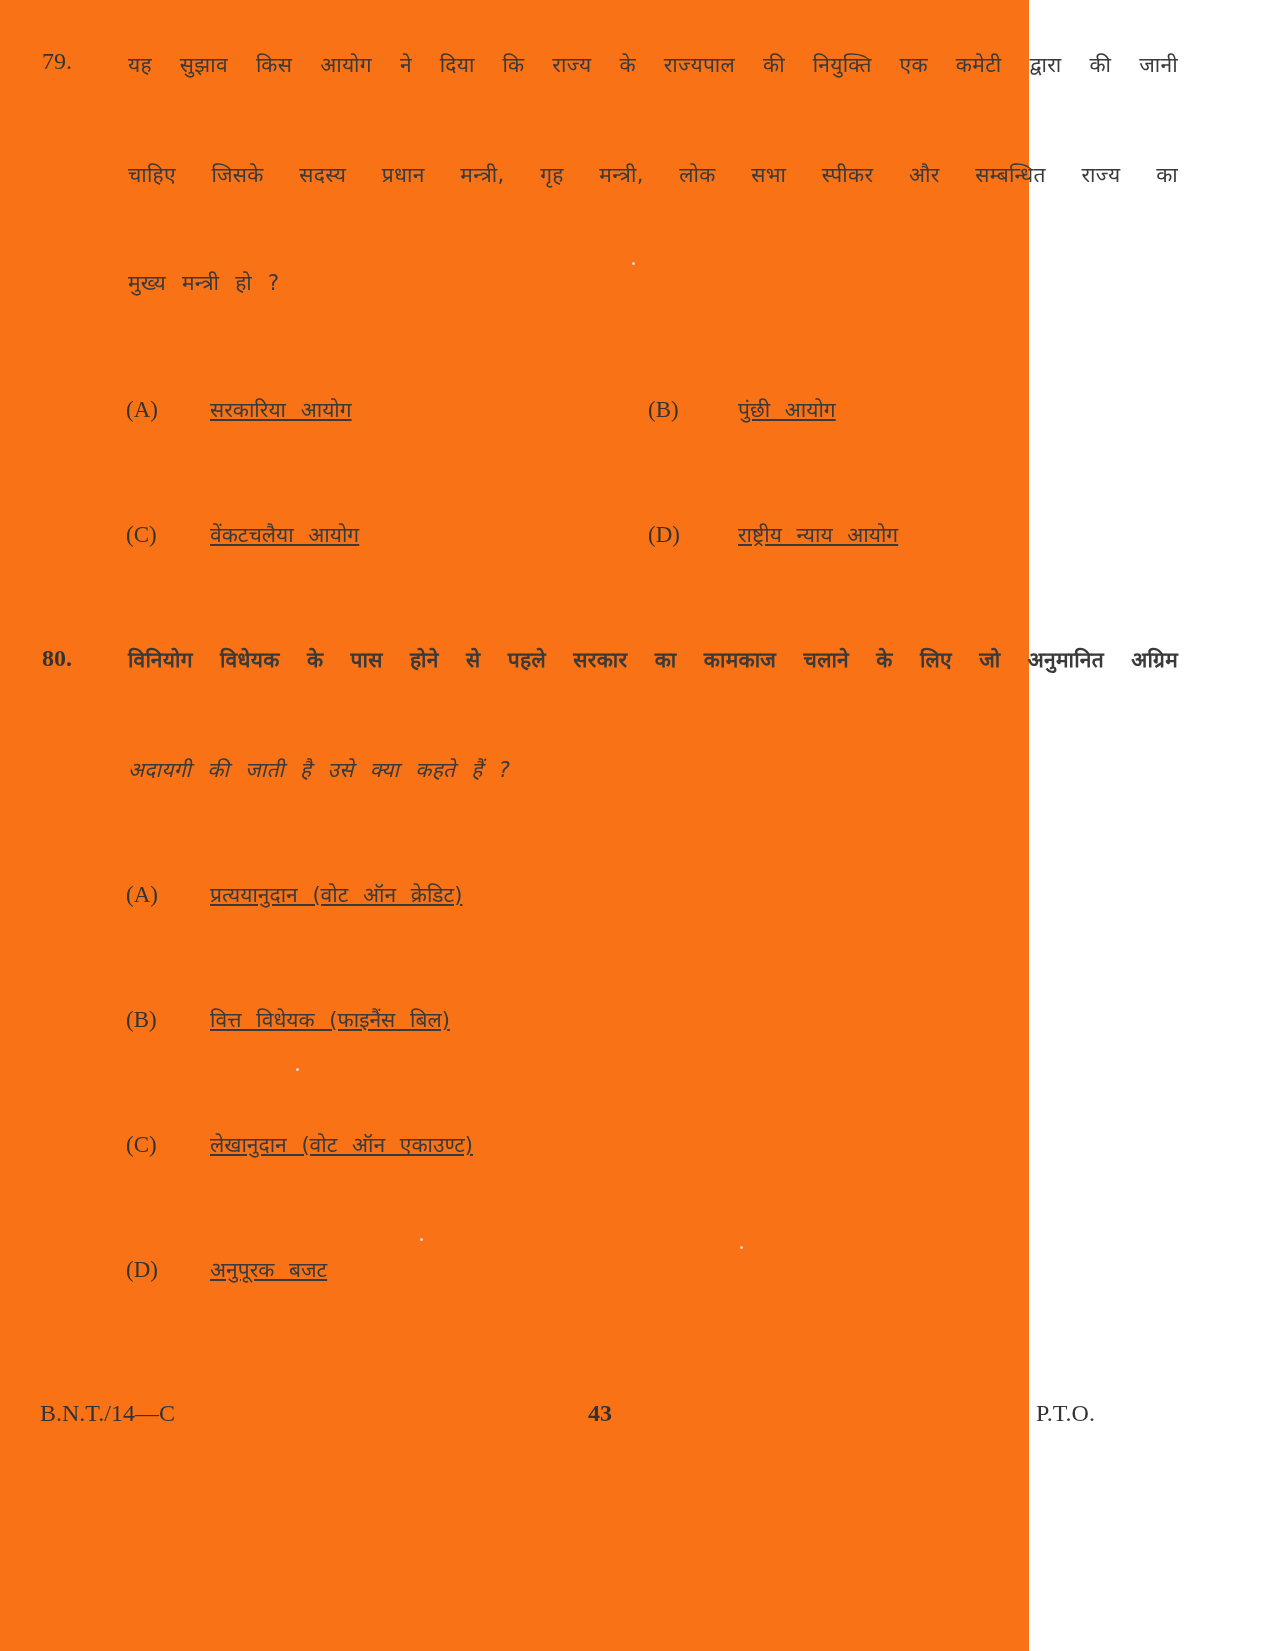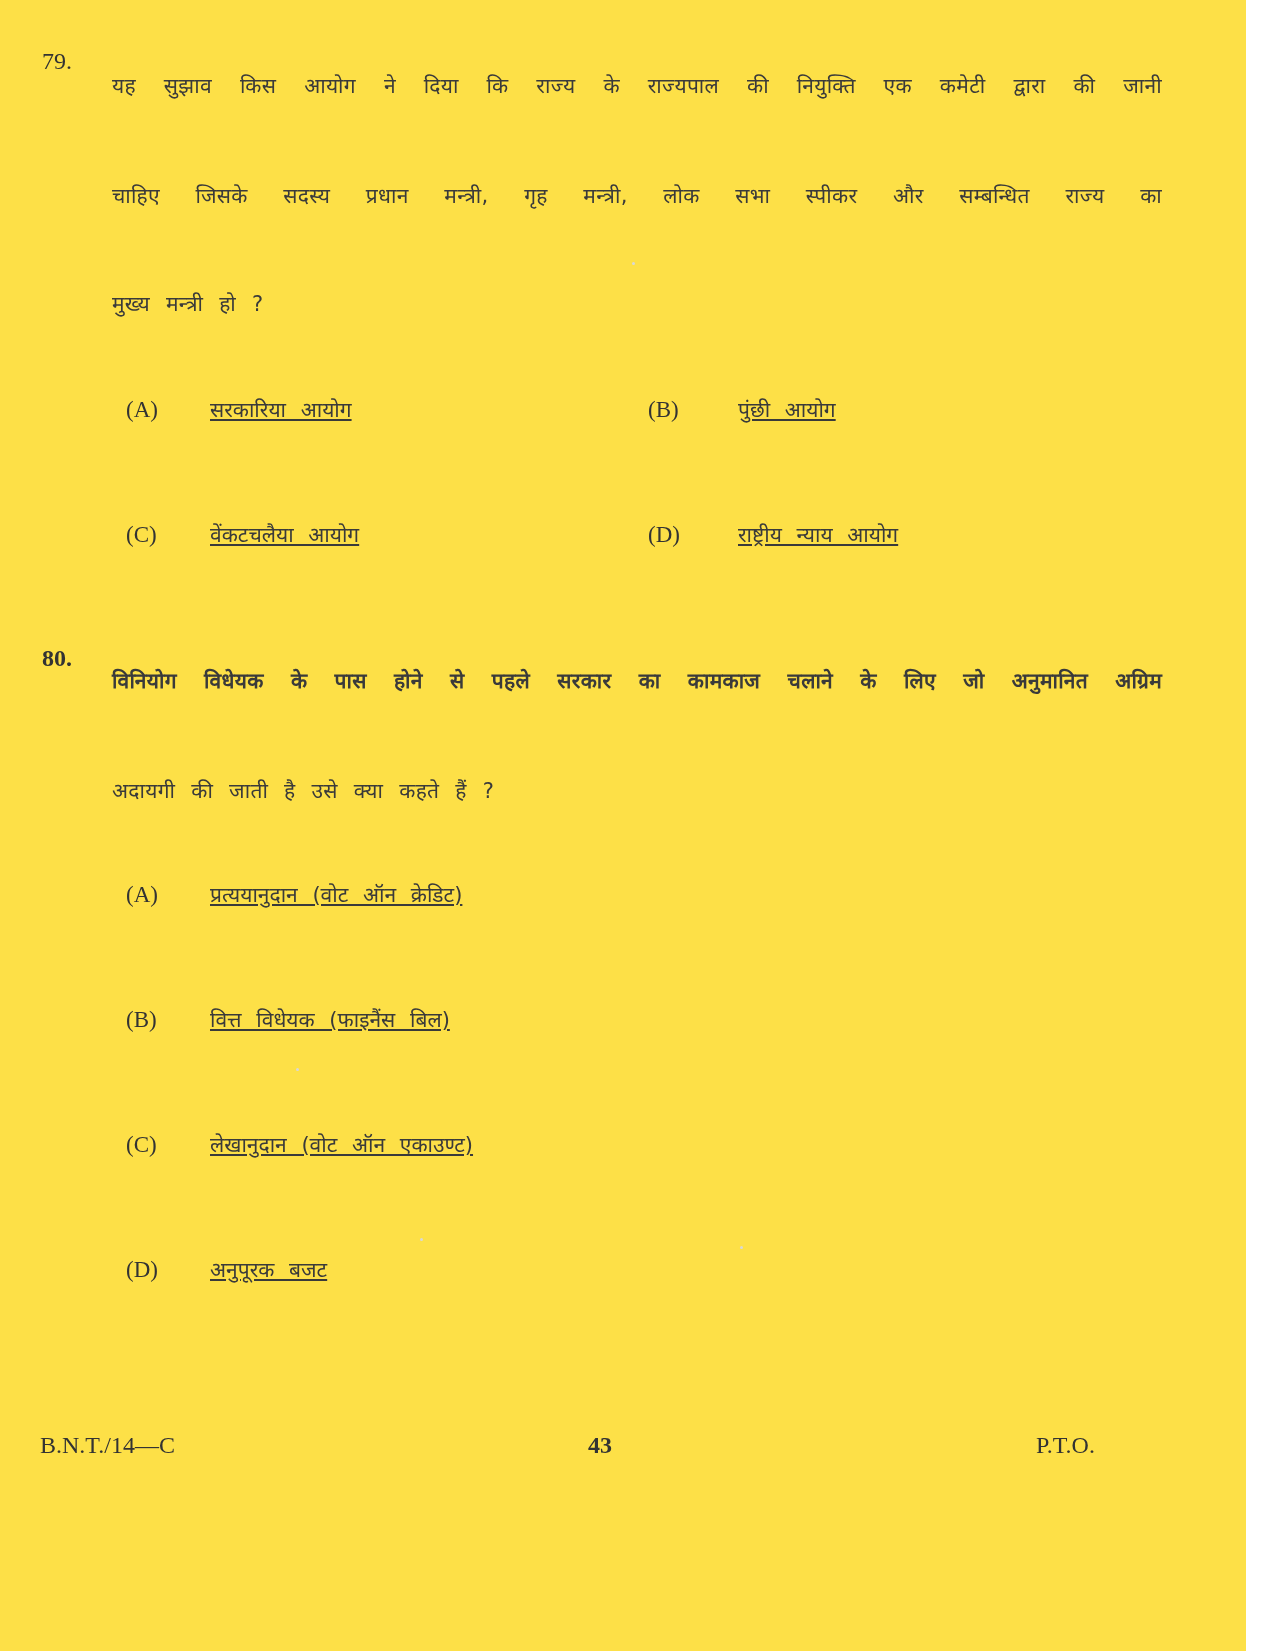--- a/index.html
+++ b/index.html
@@ -1,43 +1,43 @@
 <!DOCTYPE html>
 <html><head>
   <meta charset="utf-8">
   <style>
     html, body { margin: 0; padding: 0; background: #ffffff; }
     body {
       width: 1275px; height: 1651px; position: relative; overflow: hidden;
       font-family: "DejaVu Serif", "Liberation Serif", serif;
       color: #2a2a2a;
     }
-    .page { position: absolute; left: 0; top: 0; width: 1246px; height: 1651px; background: #fde047; }
+    .page { position: absolute; left: 0; top: 0; width: 1029px; height: 1651px; background: #f97316; }
     .qnum {
       position: absolute; left: 42px;
       font-family: "Liberation Serif", serif; font-size: 24px; color: #333;
     }
     .qline {
-      position: absolute; left: 112px; width: 1050px;
+      position: absolute; left: 128px; width: 1050px;
       font-family: "DejaVu Sans", sans-serif; font-size: 21px; color: #3a3a3a;
-      white-space: nowrap; letter-spacing: 0.3px; word-spacing: 9px; margin-top: 21px;
+      white-space: nowrap; letter-spacing: 0.3px; word-spacing: 9px;
     }
     .qline.justify { text-align-last: justify; text-align: justify; }
     .opt { position: absolute; display: flex; align-items: baseline; }
     .opt-label {
       font-family: "Liberation Serif", serif; font-size: 23px; color: #333;
       width: 84px; display: inline-block;
     }
     .opt-text {
       font-family: "DejaVu Sans", sans-serif; font-size: 21px; color: #3a3a3a;
       word-spacing: 8px; white-space: nowrap; text-decoration: underline;
     }
     .footer {
       position: absolute; top: 1400px;
-      font-family: "Liberation Serif", serif; font-size: 24px; color: #333; margin-top: 32px;
+      font-family: "Liberation Serif", serif; font-size: 24px; color: #333;
     }
     .speck { position: absolute; width: 3px; height: 3px; background: #d8d8d8; border-radius: 50%; }
   </style>
 </head>
 <body>
 
 <div class="page">
 
   <div>
     <span class="qnum" style="top:48px;">79.</span>
@@ -59,21 +59,21 @@
     </div>
     <div class="opt" style="left:648px; top:520px;">
       <span class="opt-label" style="width:90px;">(D)</span>
       <span class="opt-text">राष्ट्रीय न्याय आयोग</span>
     </div>
   </div>
 
   <div>
     <span class="qnum" style="top:645px;font-weight:bold;">80.</span>
     <div class="qline justify" style="top:645px;font-weight:bold;">विनियोग विधेयक के पास होने से पहले सरकार का कामकाज चलाने के लिए जो अनुमानित अग्रिम</div>
-    <div class="qline" style="top:755px;">अदायगी की जाती है उसे क्या कहते हैं ?</div>
+    <div class="qline" style="top:755px;font-style:italic;">अदायगी की जाती है उसे क्या कहते हैं ?</div>
 
     <div class="opt" style="left:126px; top:880px;">
       <span class="opt-label">(A)</span>
       <span class="opt-text">प्रत्ययानुदान (वोट ऑन क्रेडिट)</span>
     </div>
     <div class="opt" style="left:126px; top:1005px;">
       <span class="opt-label">(B)</span>
       <span class="opt-text">वित्त विधेयक (फाइनैंस बिल)</span>
     </div>
     <div class="opt" style="left:126px; top:1130px;">

